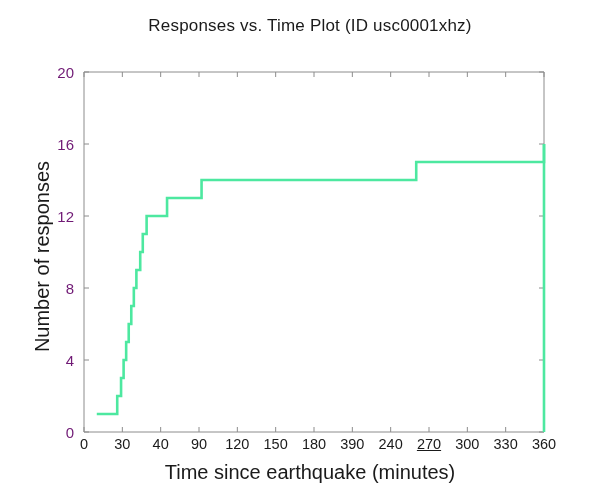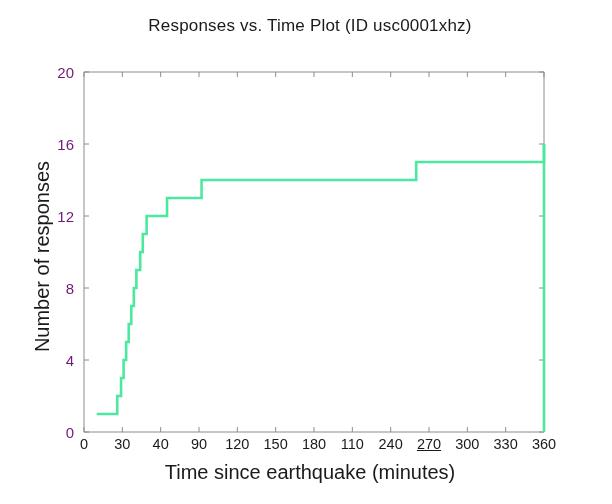--- a/index.html
+++ b/index.html
@@ -150,21 +150,21 @@
     </svg>
 
   <div id="xticklabels">
       <div class="tick-label-x" style="left: 80px;">0</div>
       <div class="tick-label-x" style="left: 118.333px;">30</div>
       <div class="tick-label-x" style="left: 156.667px;">40</div>
       <div class="tick-label-x" style="left: 195px;">90</div>
       <div class="tick-label-x" style="left: 233.333px;">120</div>
       <div class="tick-label-x" style="left: 271.667px;">150</div>
       <div class="tick-label-x" style="left: 310px;">180</div>
-      <div class="tick-label-x" style="left: 348.333px;">110</div>
+      <div class="tick-label-x" style="left: 348.333px;">390</div>
       <div class="tick-label-x" style="left: 386.667px;">240</div>
       <div class="tick-label-x" style="left: 425px; text-decoration: underline;">270</div>
       <div class="tick-label-x" style="left: 463.333px;">300</div>
       <div class="tick-label-x" style="left: 501.667px;">330</div>
       <div class="tick-label-x" style="left: 540px;">360</div>
     </div>
   <div id="yticklabels">
       <div class="ytick-wrap" style="top: 432px;">
         <div class="tick-label-y" style="position: relative;">0</div>
       </div>

